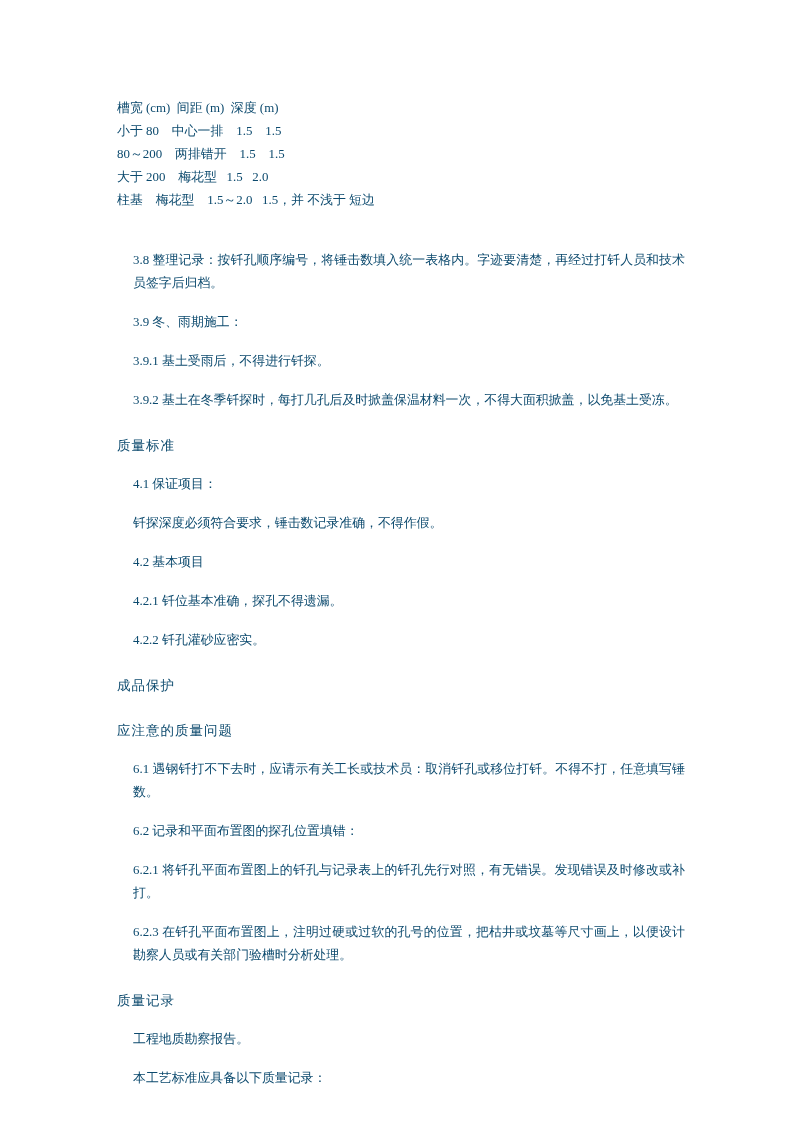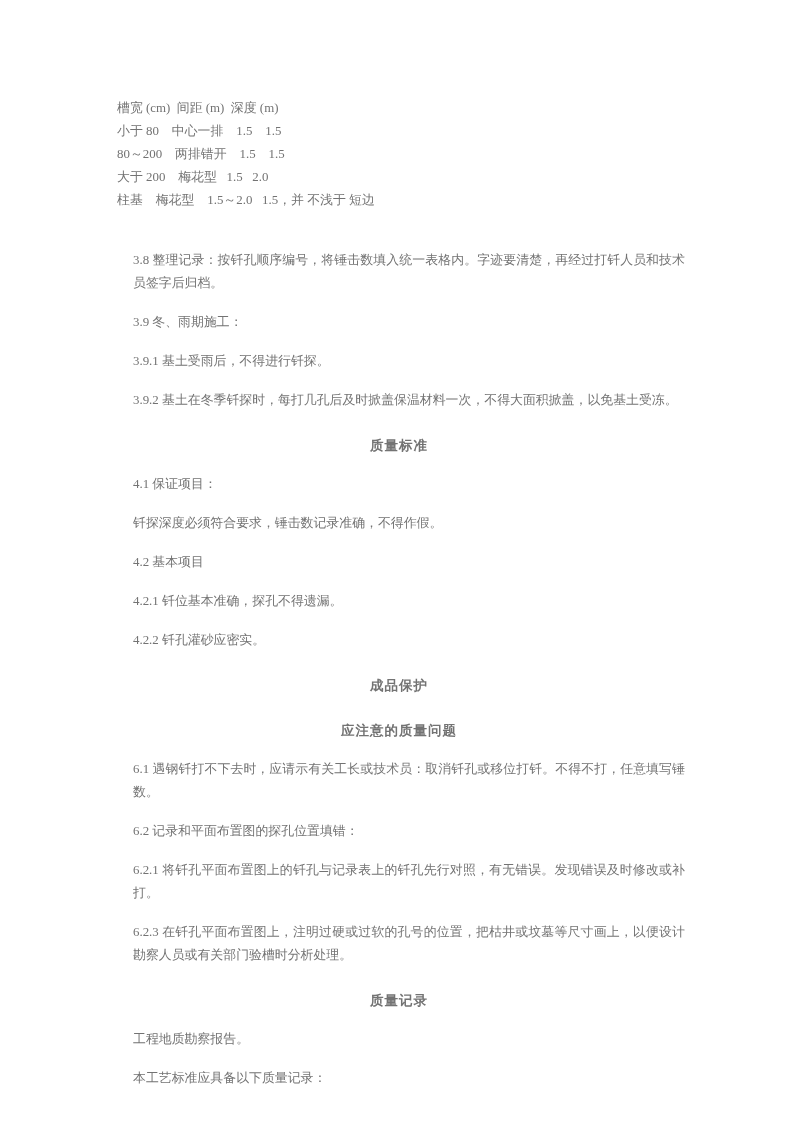--- a/index.html
+++ b/index.html
@@ -1,21 +1,21 @@
 <!DOCTYPE html>
 <html lang="zh"><head>
 <meta charset="utf-8">
 <style>
   html, body { margin: 0; padding: 0; background: #ffffff; }
   .page {
     position: relative;
     width: 793px;
     height: 1122px;
     background: #ffffff;
-    color: #737373;
+    color: #0c4a6e;
     font-family: "Liberation Serif", "DejaVu Serif", serif;
     overflow: hidden;
   }
   .content {
     position: absolute;
     left: 117px;
     top: 97px;
     width: 584px;
     font-size: 12.9px;
     line-height: 23px;
@@ -27,22 +27,22 @@
   .gap { height: 21px; }
   .para {
     margin: 16px;
     line-height: 23px;
     text-align: justify;
     text-justify: inter-ideograph;
   }
   .sec-heading {
     margin: 22px 20px 0 0;
     font-size: 13.5px;
-    font-weight: 700;
-    text-align: center;
+    font-weight: 400;
+    text-align: left;
     line-height: 23px;
     letter-spacing: 1px;
   }
 </style>
 </head>
 <body>
 
 <div class="page">
   <div class="content">
 

